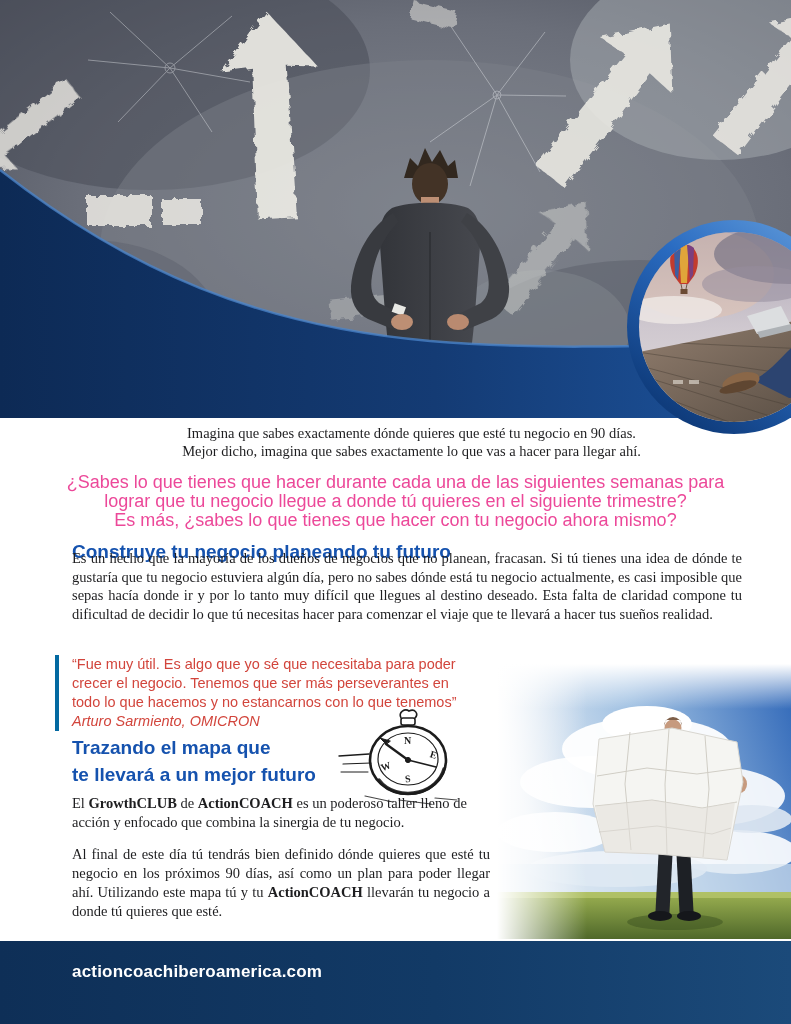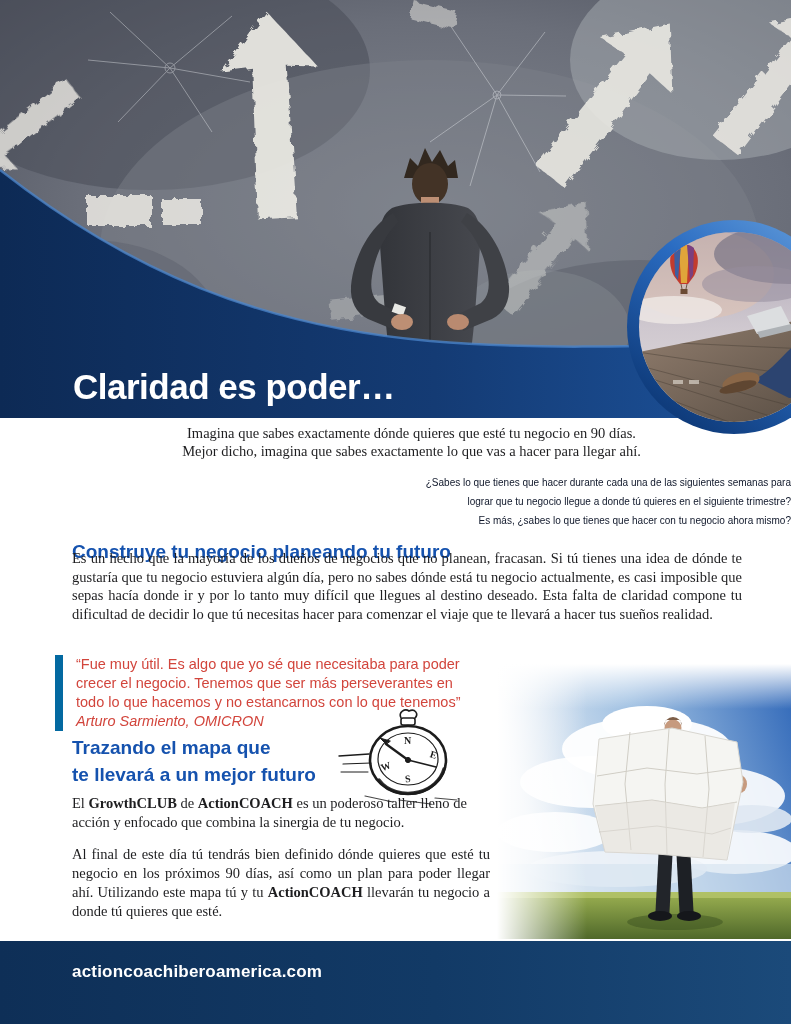--- a/index.html
+++ b/index.html
@@ -15,27 +15,27 @@
   
   .circle-photo{position:absolute;left:627px;top:220px;width:214px;height:214px;border-radius:50%;
                 background:linear-gradient(215deg,#6aa2dd 0%,#2a6cc2 40%,#0f3c7c 85%);
                 display:flex;align-items:center;justify-content:center;}
   .circle-inner{width:190px;height:190px;border-radius:50%;overflow:hidden;position:relative;}
 
   
   .intro-p1{position:absolute;left:0;top:424px;width:791px;text-align:center;
             font-family:"Liberation Serif",serif;font-size:14.5px;line-height:18px;color:#1e1e20;
             white-space:pre-line;margin-left:16px;}
-  .intro-questions{position:absolute;left:0;top:473px;width:791px;text-align:right;
-            font-size:10px;line-height:19px;color:#0f172a;white-space:pre-line;}
+  .intro-questions{position:absolute;left:0;top:473px;width:791px;text-align:center;
+            font-size:18px;line-height:19px;color:#ec4899;white-space:pre-line;}
   .h-blue{color:#1552ae;font-weight:bold;font-size:19px;font-family:"Liberation Sans",sans-serif;}
   .h-construye{position:absolute;left:72px;top:541px;}
   .body1{position:absolute;left:72px;top:549px;width:670px;text-align:justify;
          font-family:"Liberation Serif",serif;font-size:14.5px;line-height:18.5px;color:#1e1e20;}
-  .quote{position:absolute;left:55px;top:655px;width:412px;border-left:8px solid #0369a1;
+  .quote{position:absolute;left:55px;top:655px;width:412px;border-left:4px solid #0369a1;
          padding-left:13px;color:#d2453c;font-size:14.5px;line-height:19px;}
   .quote-text{white-space:pre-line;}
   .quote-attr{font-style:italic;font-weight:normal;}
   .h-trazando{position:absolute;left:72px;top:734px;line-height:27px;white-space:pre-line;}
   .compass{position:absolute;left:335px;top:706px;}
   .p-growth{position:absolute;left:72px;top:794px;width:420px;
             font-family:"Liberation Serif",serif;font-size:14.5px;line-height:19px;color:#1e1e20;}
   .p-final{position:absolute;left:72px;top:845px;width:418px;text-align:justify;
             font-family:"Liberation Serif",serif;font-size:14.5px;line-height:19px;color:#1e1e20;}
 
@@ -126,21 +126,20 @@
         <ellipse cx="402" cy="322" rx="11" ry="8" fill="#bd8f74"></ellipse>
         <ellipse cx="458" cy="322" rx="11" ry="8" fill="#b98a70"></ellipse>
         <path d="M430,232 L430,340" stroke="#26282c" stroke-width="2" opacity="0.5"></path>
       </g>
 
       <g>
         <path d="M0,170 C130,272 260,326 430,341 C560,352 680,344 791,341 L791,418 L0,418 Z" fill="url(#bandGrad)"></path>
         <path d="M0,170 C130,272 260,326 430,341 C560,352 680,344 791,341" fill="none" stroke="#4b86cc" stroke-width="2.5" opacity="0.75"></path>
       </g>
     </svg>
-    <div class="hero-title">Claridad es poder…</div>
   </div>
 
   <div class="circle-photo">
     <div class="circle-inner">
       <svg width="190" height="190" viewBox="0 0 190 190">
         <defs>
           <linearGradient id="skyC" x1="0" y1="0" x2="0" y2="1">
             <stop offset="0" stop-color="#aaa4b4"></stop>
             <stop offset="0.5" stop-color="#cfc8cf"></stop>
             <stop offset="1" stop-color="#e2dcdc"></stop>

